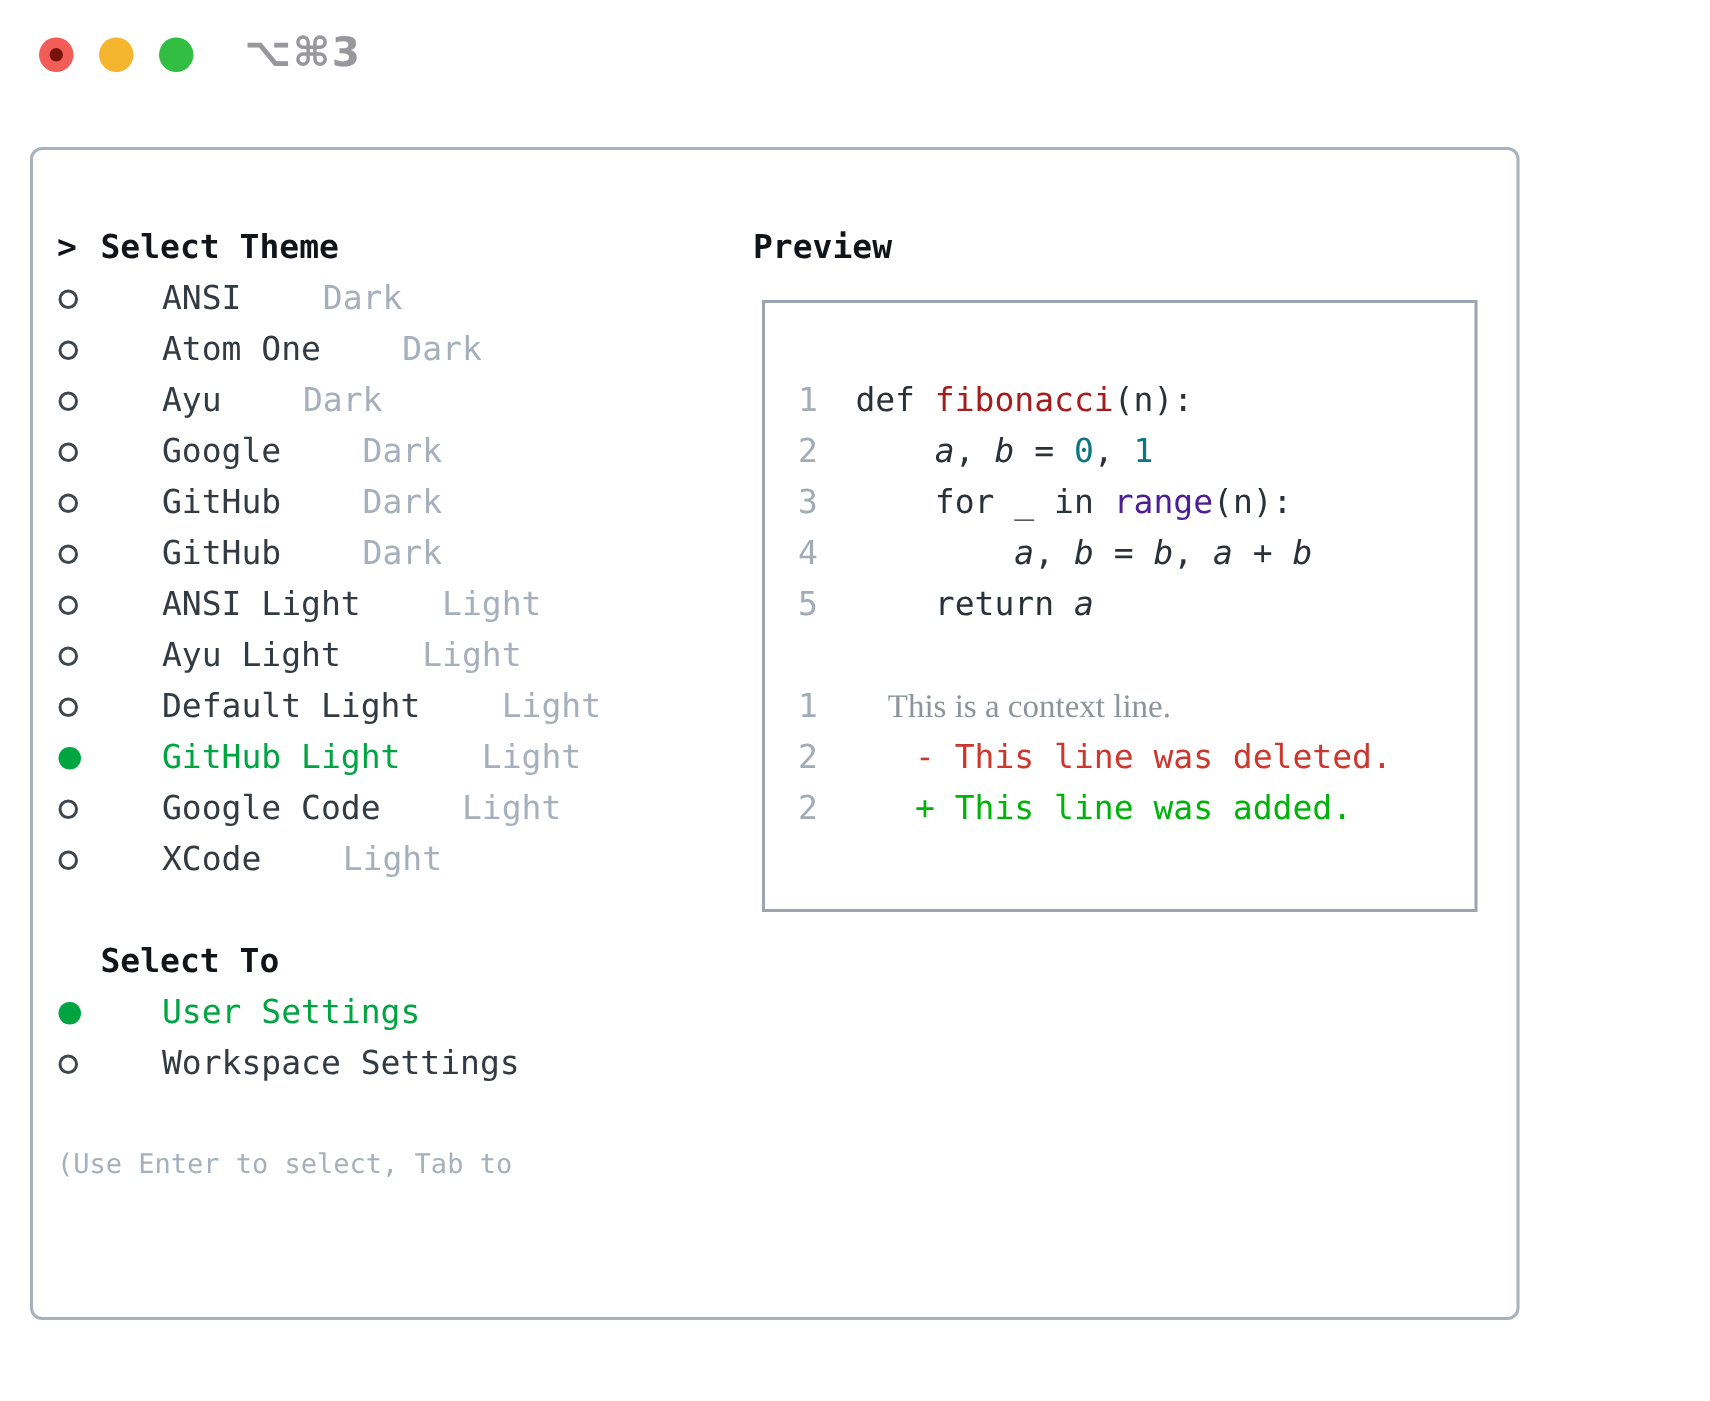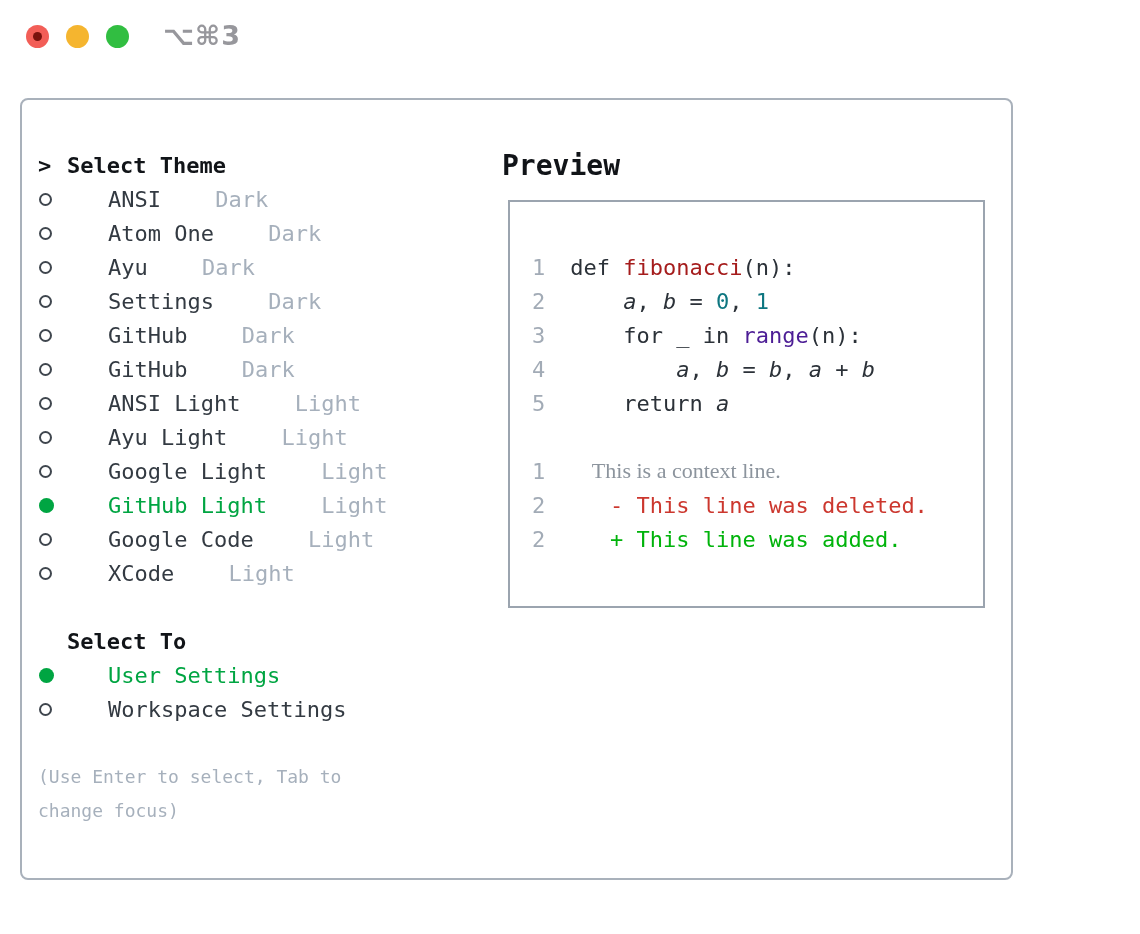--- a/index.html
+++ b/index.html
@@ -41,21 +41,21 @@
     border: 2px solid #3f464e; background: transparent; margin-left: 1px;
   }
   .radio.on { border: none; width: 15px; height: 15px; background: #00a542; }
   .hdr { font-weight: bold; color: #111418; }
   .item-name { color: #333a42; margin-left: 41px; }
   .item-name.sel { color: #00a542; }
   .variant { color: #a6b0bc; }
   .help { font-size: 18px; line-height: 34px; color: #a6b0bc; white-space: pre; }
   
   .preview-title-row { height: 34px; display: flex; align-items: center; }
-  .preview-title { font-size: 28px; font-weight: bold; color: #111418; }
+  .preview-title { font-size: 22px; font-weight: bold; color: #111418; }
   .preview-box {
     margin-top: 18px; margin-left: 6px; width: 477px; height: 408px;
     border: 2px solid #9ba4af; padding: 48px 0 0 22px; background: #ffffff;
   }
   .pline { height: 34px; display: flex; align-items: center; font-size: 22px; white-space: pre; }
   .lnum { display: inline-block; min-width: 13px; text-align: right; color: #a2abb6; flex: none; }
   .codeseg { margin-left: 25px; white-space: pre; }
   .seg-plain   { color: #2b3138; }
   .seg-func    { color: #a51c1c; }
   .seg-var     { color: #2b3138; font-style: italic; }
@@ -82,47 +82,46 @@
     <div class="left-col">
       <div class="row">
         <span class="marker"><span class="prompt">&gt;</span></span>
         <span class="hdr">Select Theme</span>
       </div>
 
       <div id="theme-list">
           <div class="row"><span class="marker"><span class="radio"></span></span><span class="item-name">ANSI</span><span class="item-name"> </span><span class="variant">Dark</span></div>
           <div class="row"><span class="marker"><span class="radio"></span></span><span class="item-name">Atom One</span><span class="item-name"> </span><span class="variant">Dark</span></div>
           <div class="row"><span class="marker"><span class="radio"></span></span><span class="item-name">Ayu</span><span class="item-name"> </span><span class="variant">Dark</span></div>
-          <div class="row"><span class="marker"><span class="radio"></span></span><span class="item-name">Settings</span><span class="item-name"> </span><span class="variant">Dark</span></div>
+          <div class="row"><span class="marker"><span class="radio"></span></span><span class="item-name">Google</span><span class="item-name"> </span><span class="variant">Dark</span></div>
           <div class="row"><span class="marker"><span class="radio"></span></span><span class="item-name">GitHub</span><span class="item-name"> </span><span class="variant">Dark</span></div>
           <div class="row"><span class="marker"><span class="radio"></span></span><span class="item-name">GitHub</span><span class="item-name"> </span><span class="variant">Dark</span></div>
           <div class="row"><span class="marker"><span class="radio"></span></span><span class="item-name">ANSI Light</span><span class="item-name"> </span><span class="variant">Light</span></div>
           <div class="row"><span class="marker"><span class="radio"></span></span><span class="item-name">Ayu Light</span><span class="item-name"> </span><span class="variant">Light</span></div>
-          <div class="row"><span class="marker"><span class="radio"></span></span><span class="item-name">Google Light</span><span class="item-name"> </span><span class="variant">Light</span></div>
+          <div class="row"><span class="marker"><span class="radio"></span></span><span class="item-name">Default Light</span><span class="item-name"> </span><span class="variant">Light</span></div>
           <div class="row"><span class="marker"><span class="radio on"></span></span><span class="item-name sel">GitHub Light</span><span class="item-name sel"> </span><span class="variant">Light</span></div>
           <div class="row"><span class="marker"><span class="radio"></span></span><span class="item-name">Google Code</span><span class="item-name"> </span><span class="variant">Light</span></div>
           <div class="row"><span class="marker"><span class="radio"></span></span><span class="item-name">XCode</span><span class="item-name"> </span><span class="variant">Light</span></div>
         </div>
 
       <div class="row blank"></div>
 
       <div class="row">
         <span class="marker"></span>
         <span class="hdr">Select To</span>
       </div>
 
       <div id="apply-list">
           <div class="row"><span class="marker"><span class="radio on"></span></span><span class="item-name sel">User Settings</span></div>
           <div class="row"><span class="marker"><span class="radio"></span></span><span class="item-name">Workspace Settings</span></div>
         </div>
 
       <div class="row blank"></div>
 
       <div class="help">(Use Enter to select, Tab to</div>
-      <div class="help">change focus)</div>
     </div>
 
     <div class="right-col">
       <div class="preview-title-row">
         <span class="preview-title">Preview</span>
       </div>
       <div class="preview-box" id="preview-box">
           <div class="pline"><span class="lnum">1</span><span class="codeseg"><span class="seg-plain">def </span><span class="seg-func">fibonacci</span><span class="seg-plain">(n):</span></span></div>
           <div class="pline"><span class="lnum">2</span><span class="codeseg"><span class="seg-plain">    </span><span class="seg-var">a</span><span class="seg-plain">, </span><span class="seg-var">b</span><span class="seg-plain"> = </span><span class="seg-num">0</span><span class="seg-plain">, </span><span class="seg-num">1</span></span></div>
           <div class="pline"><span class="lnum">3</span><span class="codeseg"><span class="seg-plain">    for _ in </span><span class="seg-builtin">range</span><span class="seg-plain">(n):</span></span></div>

